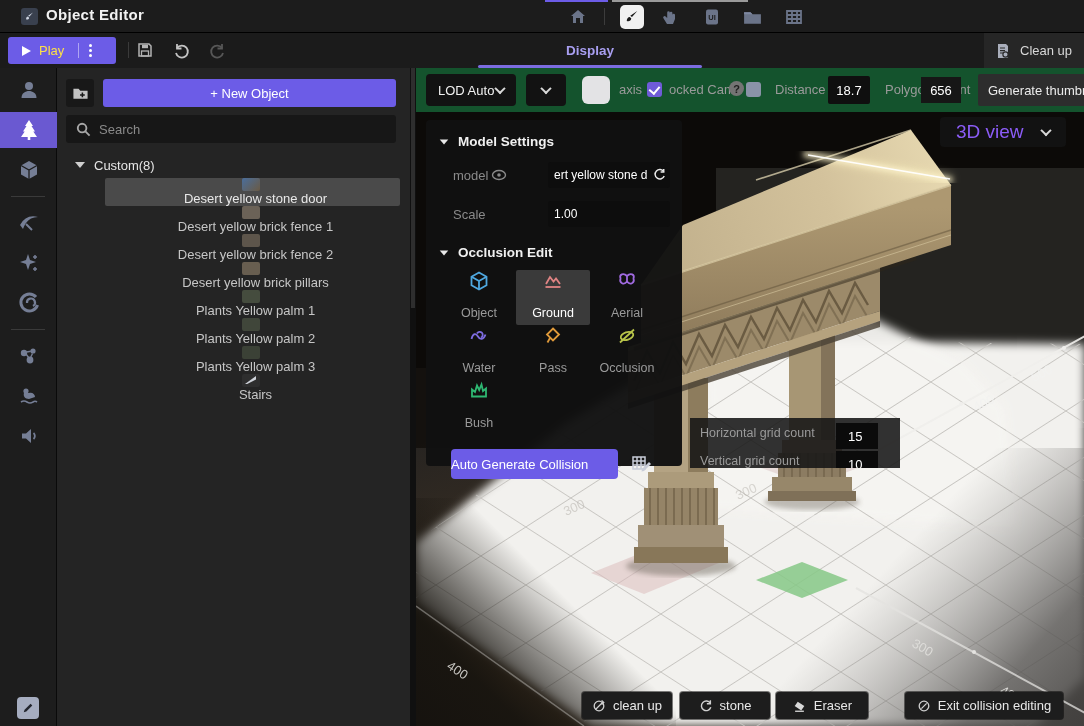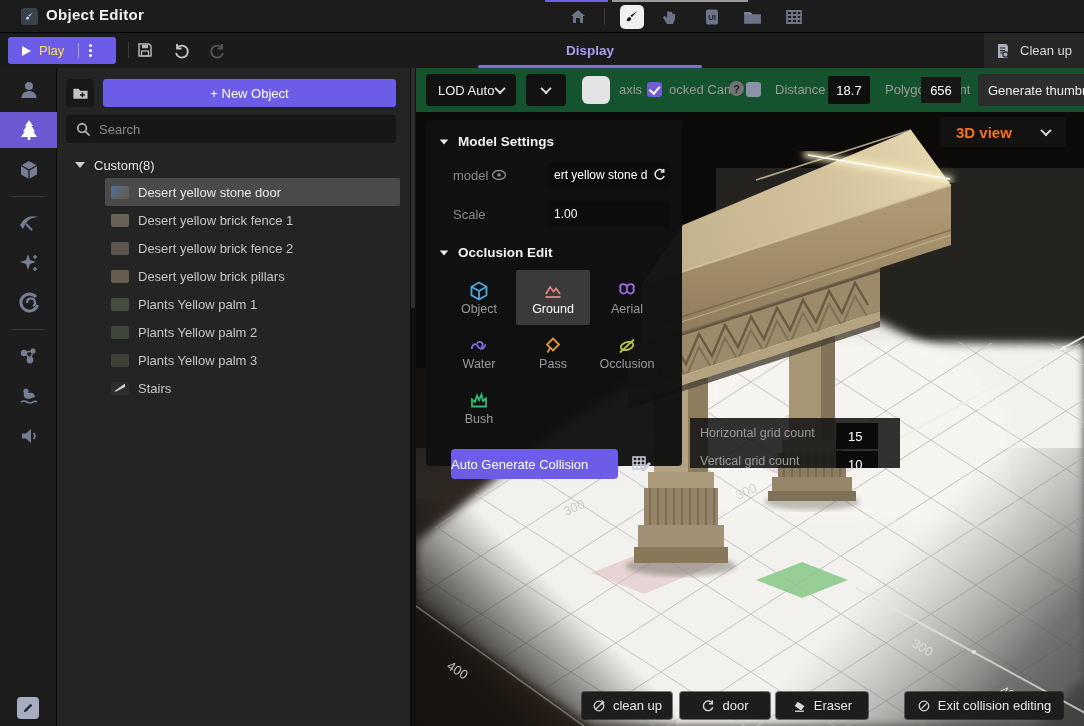--- a/index.html
+++ b/index.html
@@ -53,21 +53,21 @@
   #search-box { position:absolute; left:9px; top:47px; right:14px; height:28px; background:#171717;
     border-radius:3px; display:flex; align-items:center; }
   #search-box svg { margin:0 8px 0 10px; }
   #search-input { flex:1; background:transparent; border:0; outline:none; color:#ddd; font-size:13px; }
   #search-input::placeholder { color:#8a8a8a; }
   #tree { position:absolute; left:0; top:84px; right:0; }
   #group-row { height:26px; display:flex; align-items:center; padding-left:18px; color:#e6e6e6; font-size:13px; cursor:pointer; }
   .caret { width:0; height:0; border-left:5px solid transparent; border-right:5px solid transparent;
     border-top:6px solid #cfcfcf; margin-right:9px; }
   .tree-item { height:28px; display:flex; align-items:center; margin:0 10px 0 48px; padding-left:6px;
-    color:#c6c6c6; font-size:13px; border-radius:2px; cursor:pointer; }
+    color:#c6c6c6; font-size:13px; border-radius:2px; cursor:pointer;flex-direction:column; }
   .tree-item.sel { background:#4a4a4a; color:#e8e8e8; }
   .thumb { width:18px; height:13px; border-radius:2px; margin-right:9px; flex:none; }
   .t0{background:linear-gradient(135deg,#4a6e9c,#6a5a44);} .t1{background:#6b6257;} .t2{background:#5d554b;}
   .t3{background:#685e50;} .t4{background:#454c3e;} .t5{background:#40463a;} .t6{background:#3b4136;}
   .t7{background:#2e2e2e; position:relative; overflow:hidden;}
   .t7::after{content:""; position:absolute; left:3px; top:2px; width:11px; height:8px;
     background:#cfd3da; clip-path:polygon(0 100%,100% 0,100% 45%,20% 100%);}
 
   
   #scrollstrip { position:absolute; left:410px; top:68px; width:6px; height:658px; background:#101010; z-index:30; }
@@ -97,37 +97,37 @@
   #gen-thumb-btn { position:absolute; left:562px; top:6px; width:130px; height:32px; background:#2d2d2d;
     border-radius:2px; color:#ececec; font-size:13px; display:flex; align-items:center; padding-left:10px;
     white-space:nowrap; overflow:hidden; cursor:pointer; }
   #poly-wrap { position:absolute; left:469px; top:0; width:88px; height:44px; }
   #poly-label { position:absolute; left:0; top:14px; color:#9a9a9a; font-size:13px; white-space:nowrap; }
   #poly-val { position:absolute; left:36px; top:9px; width:40px; height:26px; background:#161616; color:#fff;
     font-size:13px; display:flex; align-items:center; justify-content:center; }
 
   
   #view-dd { position:absolute; left:524px; top:49px; width:126px; height:30px; background:#121212;
-    border-radius:4px; color:#f97316; font-size:15px; display:flex; align-items:center; z-index:9; cursor:pointer;font-weight:bold; }
+    border-radius:4px; color:#8b5cf6; font-size:19px; display:flex; align-items:center; z-index:9; cursor:pointer; }
   #view-dd span { margin-left:16px; flex:1; }
   #view-dd .chev { margin-right:16px; }
 
   
   #ms-panel { position:absolute; left:10px; top:52px; width:256px; height:346px; background:rgba(17,17,17,.97);
     border-radius:4px; z-index:12; }
   .ms-head { display:flex; align-items:center; padding:14px 0 0 13px; color:#f0f0f0; font-size:13.5px; font-weight:bold; cursor:pointer; }
   .ms-head .caret { border-top-color:#e8e8e8; transform:scale(.85); }
   .ms-row { display:flex; align-items:center; margin:13px 12px 0 27px; }
   .ms-label { color:#8a8a8a; font-size:13px; display:flex; align-items:center; gap:3px; }
   .ms-input { margin-left:auto; width:122px; height:26px; background:#0d0d0d; border-radius:3px; color:#fff;
     font-size:12px; display:flex; align-items:center; padding:0 6px; position:relative; white-space:nowrap; overflow:hidden; }
   #model-refresh { position:absolute; right:3px; top:5px; }
   #col-grid { display:grid; grid-template-columns:74px 74px 74px; margin:10px 0 0 16px; }
-  .col-cell { height:55px; display:flex; flex-direction:column; align-items:center; justify-content:center;
-    gap:0; color:#9a9a9a; font-size:12.5px; border-radius:2px; cursor:pointer; }
+  .col-cell { height:55px; display:flex; flex-direction:column; align-items:center; justify-content:flex-start;
+    gap:14px; color:#9a9a9a; font-size:12.5px; border-radius:2px; cursor:pointer; }
   .col-cell.sel { background:#3a3a3a; color:#fff; }
   #ms-footer { display:flex; align-items:center; margin:14px 0 0 25px; }
   #auto-gen-btn { width:167px; height:30px; background:#6c5ce7; border-radius:4px; color:#fff; font-size:13px;
     display:flex; align-items:center; justify-content:flex-start; cursor:pointer; }
   #grid-edit-ic { margin-left:12px; cursor:pointer; }
 
   
   #grid-tip { position:absolute; left:274px; top:350px; width:210px; height:50px; background:rgba(22,22,22,.88);
     z-index:11; overflow:hidden; }
   .tip-row { position:absolute; left:10px; color:#9a9a9a; font-size:12.5px; }
@@ -637,21 +637,21 @@
         <path d="M4,12 L12,4" stroke="#d0d0d0" stroke-width="1.5"></path>
         <path d="M11,1.5 L13.5,4 L11,6.5" fill="none" stroke="#d0d0d0" stroke-width="1.4"></path>
       </svg>
     <span>clean up</span>
   </div>
   <div class="act-btn" style="left:264px;width:90px">
     <svg width="14" height="14" viewBox="0 0 16 16">
         <path d="M13,5 A5.5,5.5 0 1 0 13.5,9.5" stroke="#d0d0d0" stroke-width="1.6" fill="none"></path>
         <path d="M13,1.5 L13,5.5 L9,5.5" fill="none" stroke="#d0d0d0" stroke-width="1.6"></path>
       </svg>
-    <span>door</span>
+    <span>stone</span>
   </div>
   <div class="act-btn" style="left:360px;width:92px">
     <svg width="15" height="14" viewBox="0 0 16 16">
         <path d="M6,3 L13.5,8 L10,13 L2.5,8 Z" fill="#d8d8d8"></path>
         <path d="M3,14 L13,14" stroke="#d8d8d8" stroke-width="1.5"></path>
       </svg>
     <span>Eraser</span>
   </div>
   <div class="act-btn" style="left:489px;width:158px">
     <svg width="14" height="14" viewBox="0 0 16 16">

